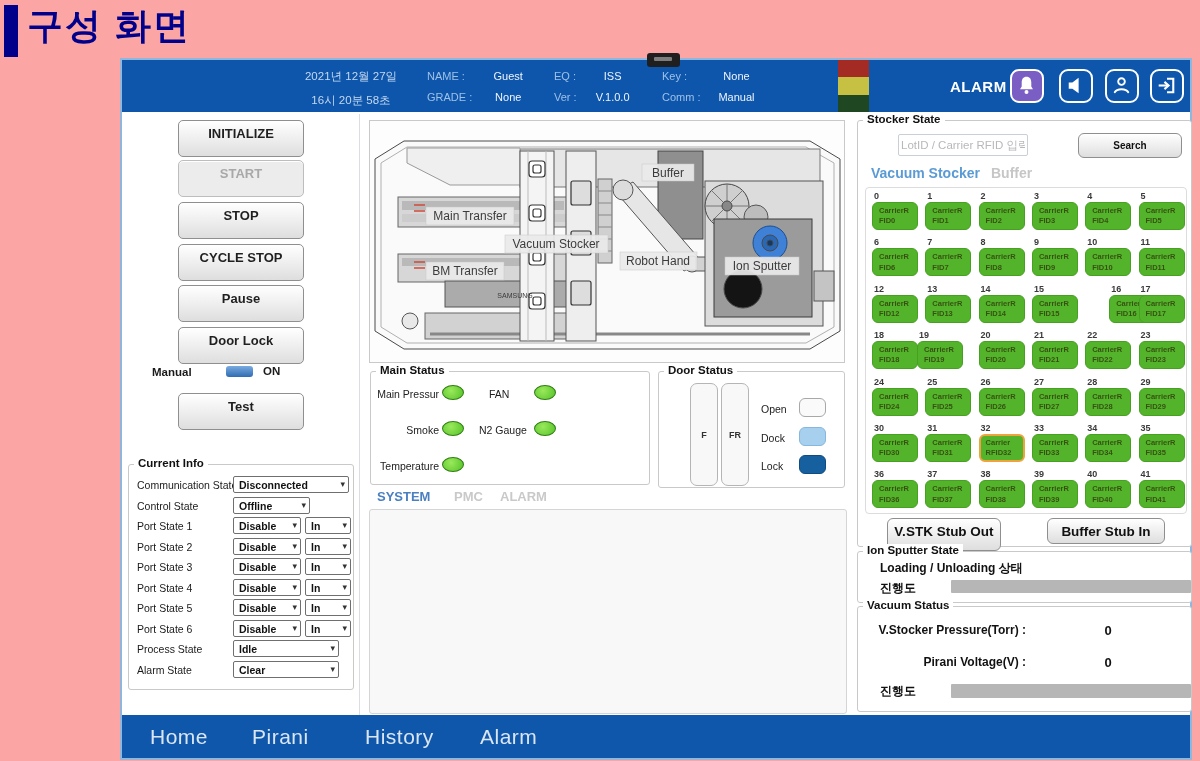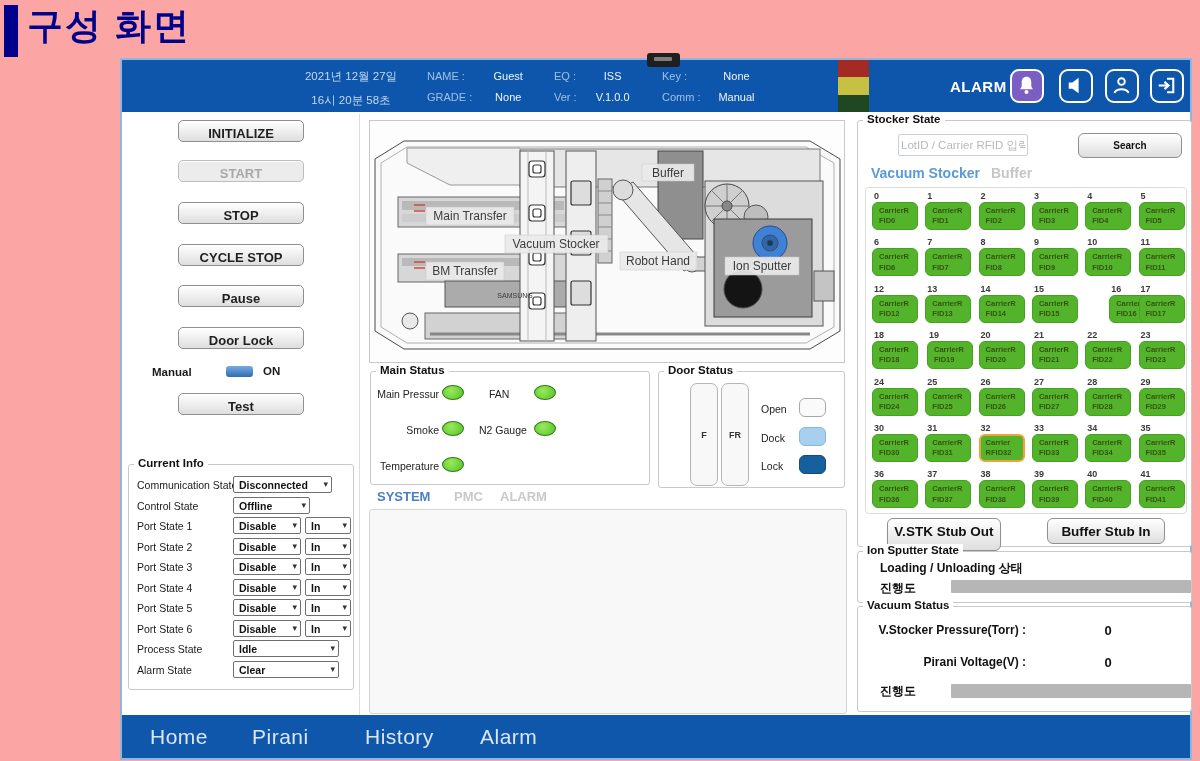--- a/index.html
+++ b/index.html
@@ -26,21 +26,21 @@
   .tower{position:absolute;left:716px;top:0;width:31px;height:52px;}
   .tower div{width:31px;height:17.33px;}
   .tw-red{background:#a32b24;}
   .tw-yellow{background:#c6c043;}
   .tw-green{background:#1f4722;}
   .alarm-lbl{position:absolute;left:828px;top:18px;font-size:15px;font-weight:bold;color:#fff;letter-spacing:.5px;}
   .hdr-btn{position:absolute;top:9px;width:34px;height:34px;border:2.5px solid #fff;border-radius:9px;box-sizing:border-box;background:transparent;cursor:pointer;}
   .hdr-btn svg{position:absolute;left:2px;top:2px;}
   .hdr-btn.bell{background:#7b5ec4;}
   
-  .ctl-btn{position:absolute;left:56px;width:126px;height:22px;border:1px solid #8f8f8f;border-radius:5px;
+  .ctl-btn{position:absolute;left:56px;width:126px;height:37px;border:1px solid #8f8f8f;border-radius:5px;
            background:linear-gradient(#ffffff,#ededed 55%,#dedede);box-shadow:inset 0 1px 0 #fff;
            font-size:13px;font-weight:bold;color:#1f1f1f;text-align:center;line-height:26px;cursor:pointer;box-sizing:border-box;}
   .ctl-btn.disabled{color:#a8a8a8;background:#ececec;border-color:#bdbdbd;}
   .manual-lbl{position:absolute;left:30px;top:306px;font-size:11.5px;font-weight:bold;color:#1a1a1a;}
   .manual-toggle{position:absolute;left:104px;top:306px;width:27px;height:11px;border-radius:3px;
                  background:linear-gradient(#79abdf,#2f6cb2);cursor:pointer;}
   .manual-state{position:absolute;left:141px;top:305px;font-size:11.5px;font-weight:bold;color:#1a1a1a;}
   
   .gbox{position:absolute;border:1px solid #c9c9c9;border-radius:3px;background:#fff;box-sizing:border-box;}
   .gbox-lbl{position:absolute;top:-8px;left:5px;background:#fff;padding:0 4px;font-size:11.5px;font-weight:bold;color:#111;white-space:nowrap;}
@@ -179,21 +179,21 @@
     <div class="manual-lbl">Manual</div>
     <div class="manual-toggle"></div>
     <div class="manual-state">ON</div>
     <div class="ctl-btn" style="top:333px;">Test</div>
 
     <div class="gbox" style="left:6px;top:404px;width:226px;height:226px;">
       <span class="gbox-lbl">Current Info</span>
       <div id="ci-rows">
           <div class="ci-row" style="top: 11px;">
             <span class="ci-label">Communication State</span>
-            <div class="dd" style="width: 99px; left: 104px;">
+            <div class="dd" style="width: 116px; left: 104px;">
               <span class="dd-val">Disconnected</span>
               <span class="dd-caret">▾</span>
             </div>
           </div>
           <div class="ci-row" style="top: 31.5px;">
             <span class="ci-label">Control State</span>
             <div class="dd" style="width: 77px; left: 104px;">
               <span class="dd-val">Offline</span>
               <span class="dd-caret">▾</span>
             </div>
@@ -542,21 +542,21 @@
               <span>FID17</span>
             </div>
           </div>
           <div class="slot" style="left: 6px; top: 142.2px;">
             <div class="slot-num">18</div>
             <div class="cell">
               <span>CarrierR</span>
               <span>FID18</span>
             </div>
           </div>
-          <div class="slot" style="left: 61px; top: 142.2px;">
+          <div class="slot" style="left: 51px; top: 142.2px;">
             <div class="slot-num">19</div>
             <div class="cell">
               <span>CarrierR</span>
               <span>FID19</span>
             </div>
           </div>
           <div class="slot" style="left: 112.6px; top: 142.2px;">
             <div class="slot-num">20</div>
             <div class="cell">
               <span>CarrierR</span>

